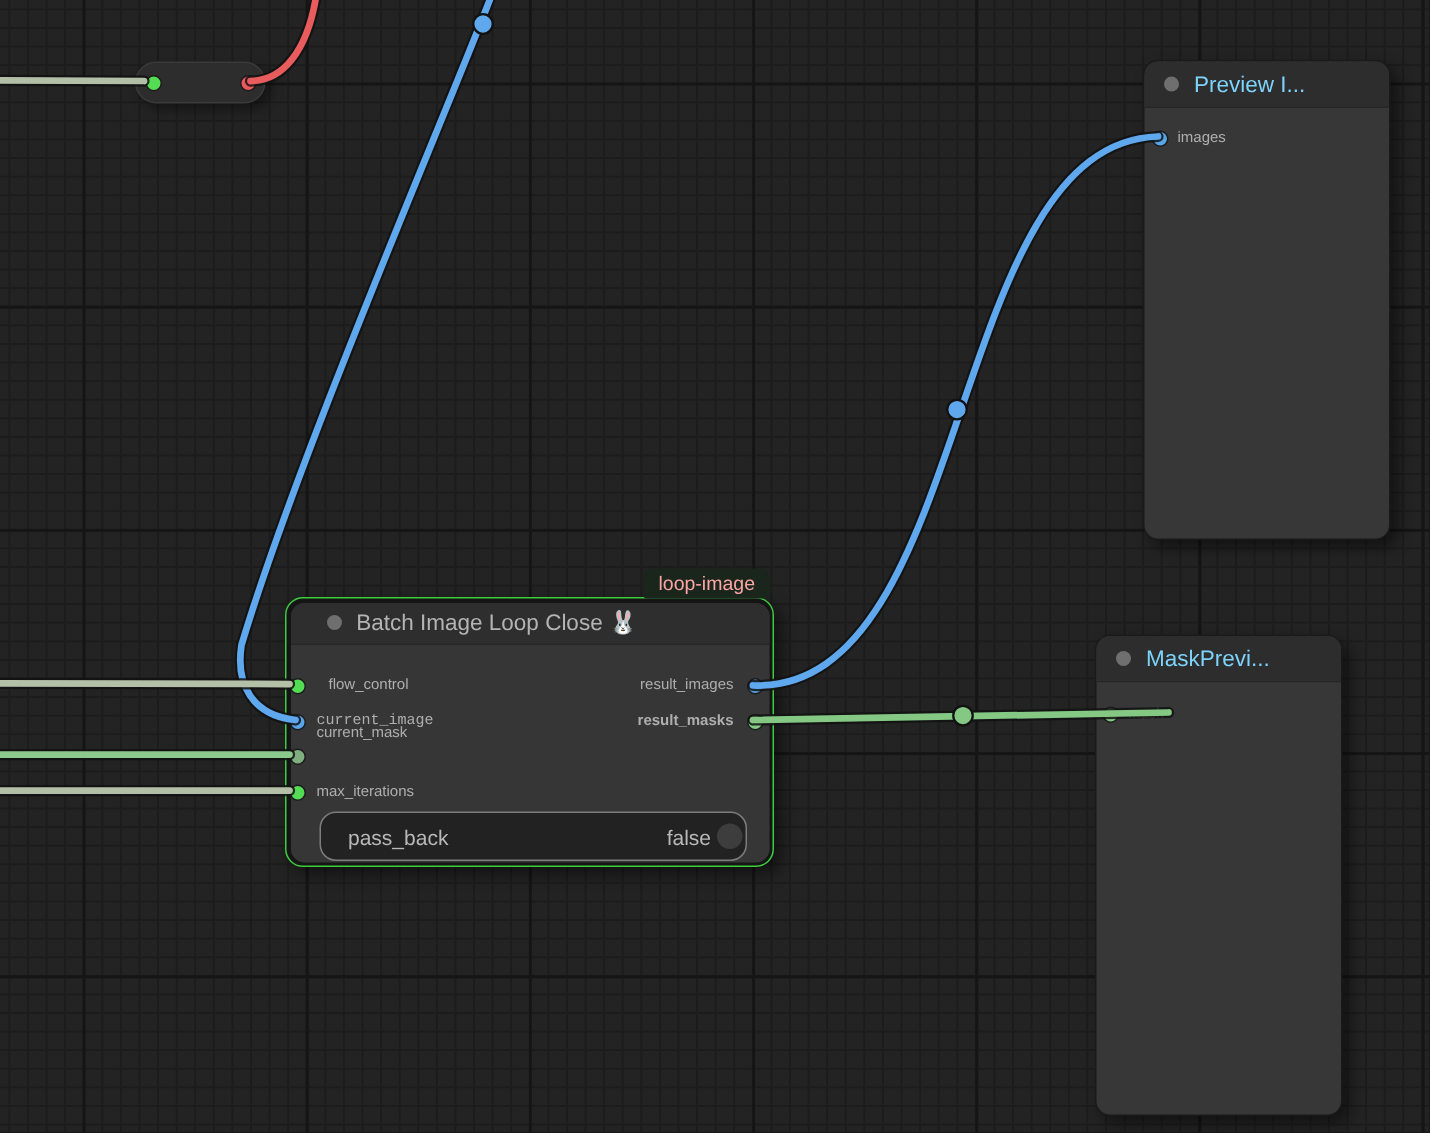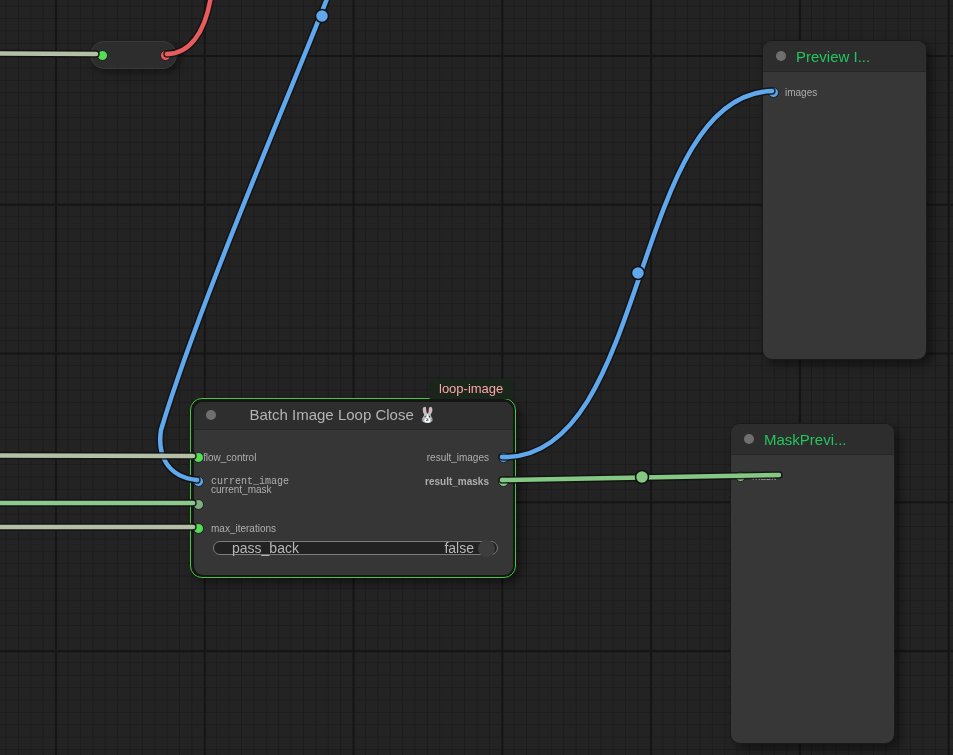--- a/index.html
+++ b/index.html
@@ -20,44 +20,44 @@
   svg.links{position:absolute;left:0;top:0;z-index:5;pointer-events:none;}
   .link-shadow{fill:none;stroke:#121212;stroke-width:7.5;opacity:.85;stroke-linecap:round;}
   .link-core{fill:none;stroke-width:4.5;stroke-linecap:round;}
   .reroute-dot{stroke:#121212;stroke-width:1.5;}
 
   .node{position:absolute;box-shadow:5px 5px 10px rgba(0,0,0,.45);}
   .simple-node{background:#373737;border:1px solid #1a1a1a;border-radius:10px;z-index:2;}
   .node-header{display:flex;align-items:center;height:30px;background:#2d2d2d;
     border-radius:9px 9px 0 0;border-bottom:1px solid #262626;padding-left:13px;}
   .collapse-dot{width:10px;height:10px;border-radius:50%;background:#6f6f6f;flex:0 0 auto;}
-  .node-title{margin-left:10px;font-size:15px;color:#22c55e;white-space:nowrap;overflow:hidden;}
+  .node-title{margin-left:10px;font-size:15px;color:#7dd3fc;white-space:nowrap;overflow:hidden;}
 
   .slot-dot{position:absolute;width:11px;height:11px;border-radius:50%;
     border:1.5px solid #1c1c1c;box-sizing:border-box;z-index:6;}
   .slot-label{position:absolute;font-size:10px;color:#aeaeae;transform:translateY(-50%);white-space:nowrap;}
   .slot-label.right{text-align:left;}
 
   
   .pill-node{left:90px;top:41px;width:87px;height:28px;background:#2d2d2d;
     border:1px solid #3a3a3a;border-radius:14px;box-sizing:border-box;z-index:2;
     box-shadow:4px 4px 8px rgba(0,0,0,.4);}
 
   
   .loop-node{left:190px;top:398px;width:326px;height:180px;box-sizing:border-box;
     border:1.5px solid #3ecb3e;border-radius:12px;background:#151515;z-index:3;}
   .loop-body{position:absolute;inset:2.5px;background:#363636;border-radius:9px;}
   .loop-header{position:absolute;left:2.5px;right:2.5px;top:2.5px;height:27px;
     background:#2e2e2e;border-radius:9px 9px 0 0;border-bottom:1px solid #272727;
-    display:flex;align-items:center;padding-left:12px;gap:24px;}
+    display:flex;align-items:center;padding-left:24px;}
   .loop-header .node-title{color:#b4b4b4;}
   .group-tab{position:absolute;top:-20px;left:238px;height:20px;line-height:20px;
     padding:0 10px;background:#1a251c;color:#fca5a5;font-size:13px;
     border-radius:6px 6px 2px 2px;z-index:4;}
-  .widget-pill{position:absolute;left:22px;top:142px;width:285px;height:14px;
+  .widget-pill{position:absolute;left:22px;top:142px;width:285px;height:33px;
     box-sizing:border-box;background:#222;border:1px solid #7c7c7c;border-radius:11px;
     display:flex;align-items:center;}
   .widget-name{margin-left:18px;font-size:14px;color:#b8b8b8;flex:1;}
   .widget-value{font-size:14px;color:#b8b8b8;margin-right:4px;}
   .widget-knob{width:17px;height:17px;border-radius:50%;background:#3d3d3d;margin-right:2px;flex:0 0 auto;}
 </style>
 </head>
 <body>
 
 <div id="canvas" style="background-color: rgb(35, 35, 35);">
@@ -116,21 +116,21 @@
 
   <div class="node loop-node" style="border-color: rgb(62, 203, 62);">
     <div class="group-tab">loop-image</div>
     <div class="loop-body"></div>
     <div class="loop-header">
       <span class="collapse-dot"></span>
       <span class="node-title">Batch Image Loop Close 🐰</span>
     </div>
 
     <span class="slot-dot" style="left: 1.5px; top: 52.5px; background: rgb(84, 220, 84);"></span>
-    <span class="slot-label" style="left:12px;top:58px;">flow_control</span>
+    <span class="slot-label" style="left:28px;top:58px;">flow_control</span>
 
     <span class="slot-dot" style="left: 1.5px; top: 76.5px; background: rgb(88, 165, 232);"></span>
     <span class="slot-label" style="left:20px;top:82px;font-family:Liberation Mono, monospace;">current_image</span>
 
     <span class="slot-dot" style="left: 1.5px; top: 99.5px; background: rgb(127, 174, 127);"></span>
     <span class="slot-label" style="left:20px;top:90px;">current_mask</span>
 
     <span class="slot-dot" style="left: 1.5px; top: 123.5px; background: rgb(84, 220, 84);"></span>
     <span class="slot-label" style="left:20px;top:129px;">max_iterations</span>
 

